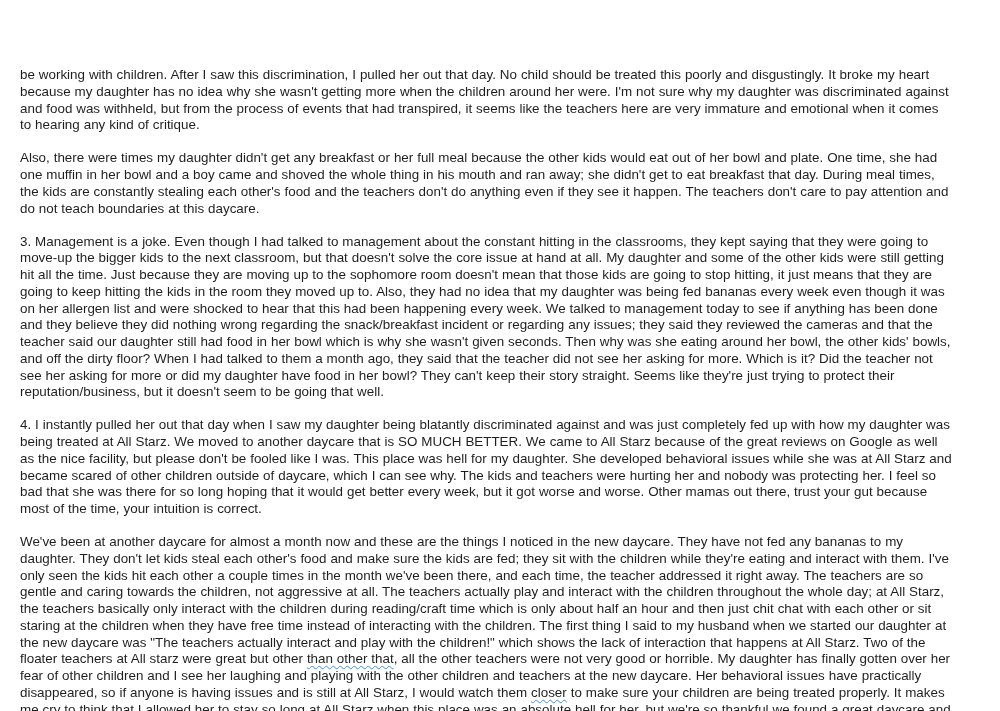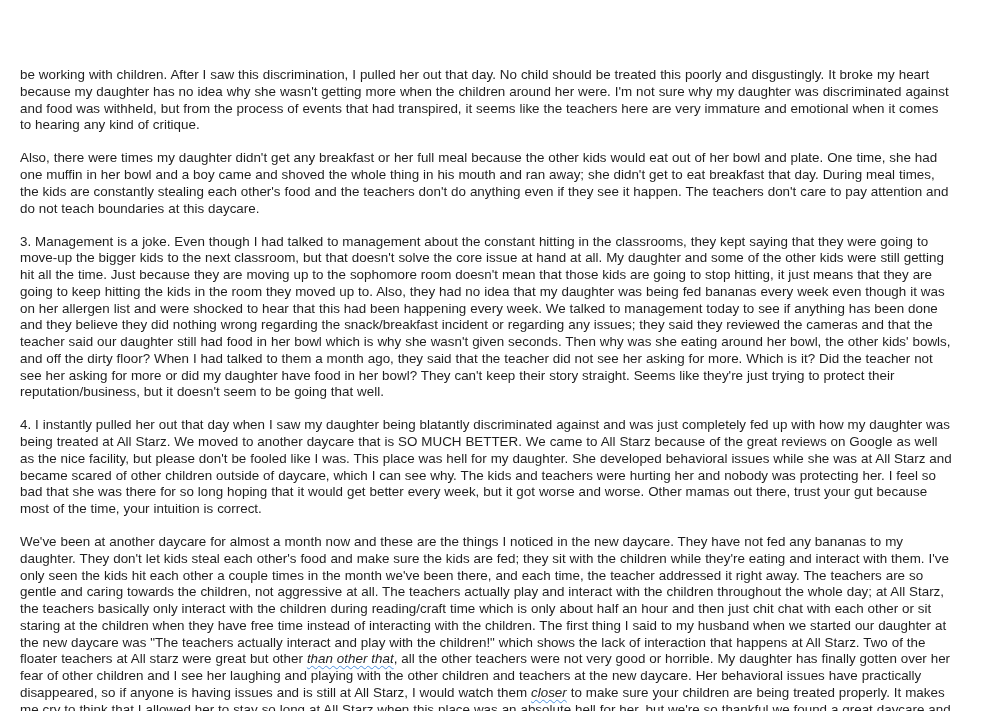--- a/index.html
+++ b/index.html
@@ -37,21 +37,20 @@
     padding: 0;
     text-align: left;
     word-spacing: 0.2px;
   }
   .flagged {
     text-decoration: underline;
     text-decoration-style: wavy;
     text-decoration-color: var(--flag-color);
     text-decoration-thickness: 1px;
     text-underline-offset: 2px;
-    font-style: italic;
   }
 </style>
 </head>
 <body>
 
 <main class="page">
   <div class="doc">
       <p class="para"><span>be working with children. After I saw this discrimination, I pulled her out that day. No child should be treated this poorly and disgustingly. It broke my heart because my daughter has no idea why she wasn't getting more when the children around her were. I'm not sure why my daughter was discriminated against and food was withheld, but from the process of events that had transpired, it seems like the teachers here are very immature and emotional when it comes to hearing any kind of critique.</span></p>
       <p class="para"><span>Also, there were times my daughter didn't get any breakfast or her full meal because the other kids would eat out of her bowl and plate. One time, she had one muffin in her bowl and a boy came and shoved the whole thing in his mouth and ran away; she didn't get to eat breakfast that day. During meal times, the kids are constantly stealing each other's food and the teachers don't do anything even if they see it happen. The teachers don't care to pay attention and do not teach boundaries at this daycare.</span></p>
       <p class="para"><span>3. Management is a joke. Even though I had talked to management about the constant hitting in the classrooms, they kept saying that they were going to move-up the bigger kids to the next classroom, but that doesn't solve the core issue at hand at all. My daughter and some of the other kids were still getting hit all the time. Just because they are moving up to the sophomore room doesn't mean that those kids are going to stop hitting, it just means that they are going to keep hitting the kids in the room they moved up to. Also, they had no idea that my daughter was being fed bananas every week even though it was on her allergen list and were shocked to hear that this had been happening every week. We talked to management today to see if anything has been done and they believe they did nothing wrong regarding the snack/breakfast incident or regarding any issues; they said they reviewed the cameras and that the teacher said our daughter still had food in her bowl which is why she wasn't given seconds. Then why was she eating around her bowl, the other kids' bowls, and off the dirty floor? When I had talked to them a month ago, they said that the teacher did not see her asking for more. Which is it? Did the teacher not see her asking for more or did my daughter have food in her bowl? They can't keep their story straight. Seems like they're just trying to protect their reputation/business, but it doesn't seem to be going that well.</span></p>

